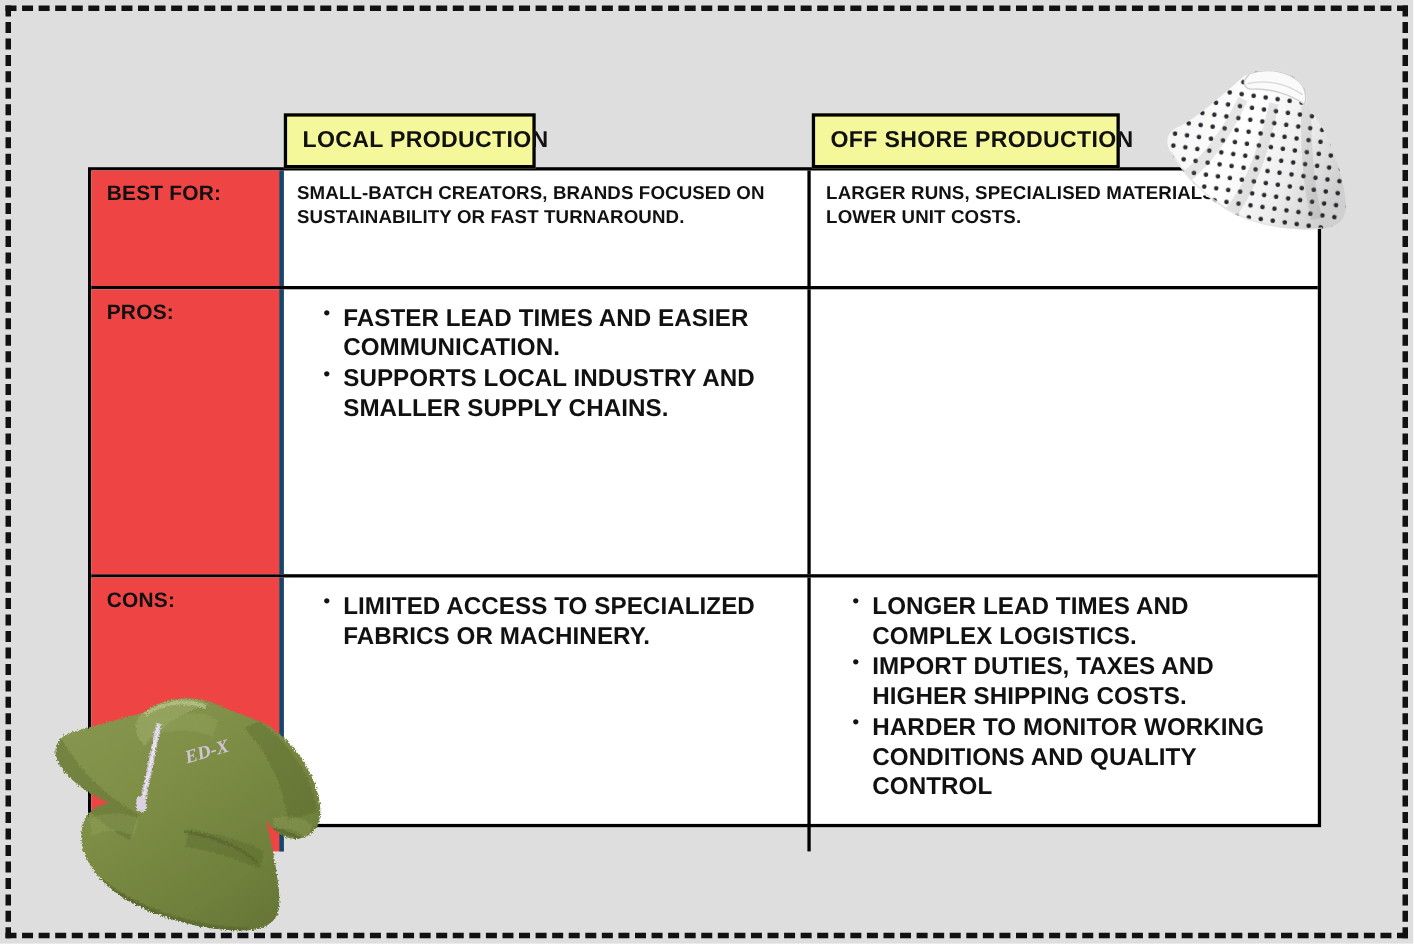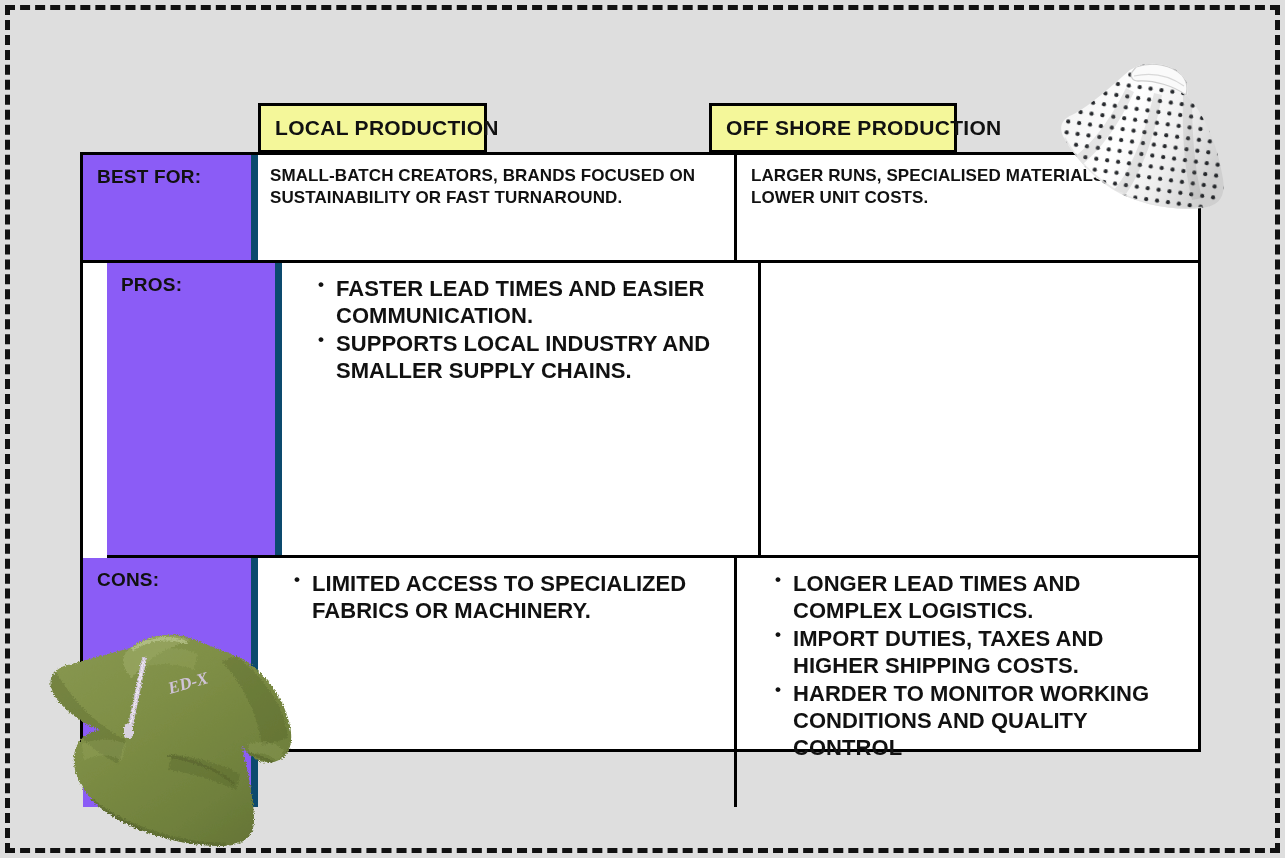--- a/index.html
+++ b/index.html
@@ -43,49 +43,49 @@
     z-index: 30;
   }
   .tab span {
     font-size: 21px;
     font-weight: 700;
     letter-spacing: 0.3px;
     color: #111111;
     white-space: nowrap;
   }
   #tab-local  { left: 258px; top: 103px; width: 229px; height: 50px; }
-  #tab-offshore { left: 709px; top: 103px; width: 248px; height: 50px; }
+  #tab-offshore { left: 738px; top: 103px; width: 280px; height: 50px; }
 
   
   #table {
     position: absolute;
     left: 80px;
     top: 152px;
     width: 1121px;
     height: 600px;
     border: 3px solid #000000;
     box-sizing: border-box;
     background: #ffffff;
     z-index: 20;
   }
   .row {
     display: flex;
     box-sizing: border-box;
     border-bottom: 3px solid #000000;
   }
   .row:last-child { border-bottom: none; }
   #row-best { height: 108px; }
-  #row-pros { height: 295px; margin-left: 24px; }
+  #row-pros { height: 262px; }
   #row-cons { height: 249px; }
 
   .cell-label {
     width: 175px;
     flex: 0 0 175px;
-    background: #8b5cf6;
-    border-right: 7px solid #0c4a6e;
+    background: #ef4444;
+    border-right: 4px solid #0c4a6e;
     box-sizing: border-box;
     padding: 11px 0 0 14px;
   }
   .cell-label span {
     font-size: 19px;
     font-weight: 700;
     color: #111111;
     letter-spacing: 0.2px;
   }
   .cell-body {

